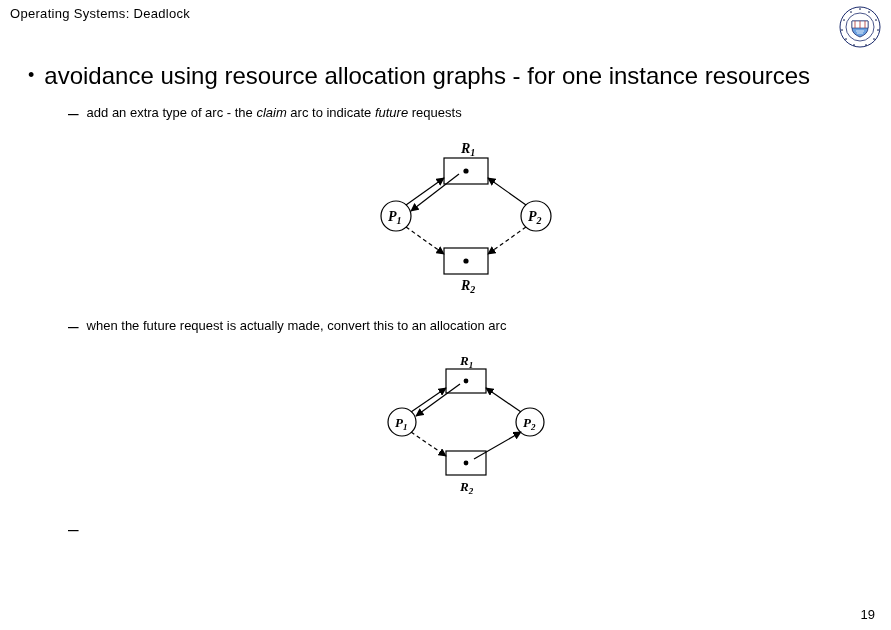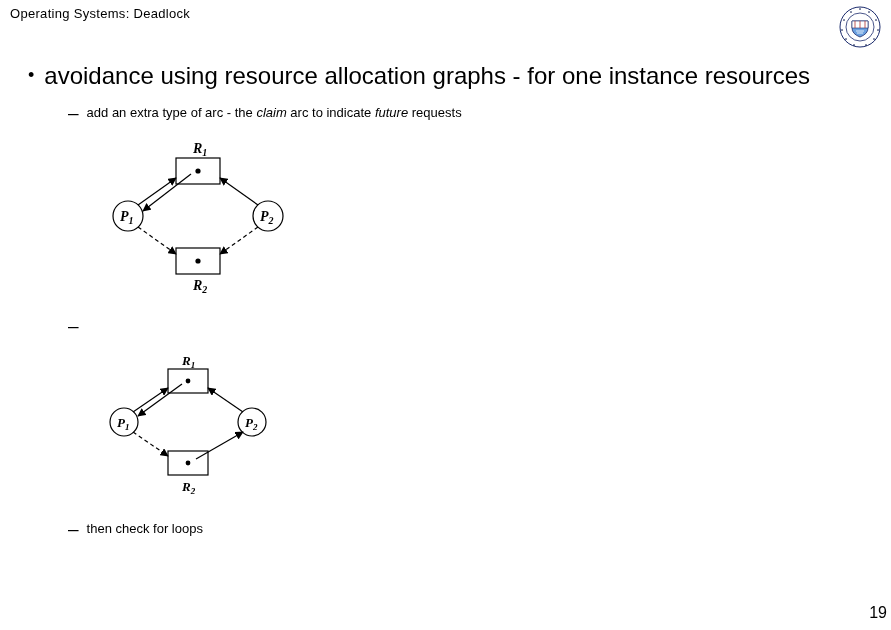--- a/index.html
+++ b/index.html
@@ -32,27 +32,27 @@
     padding: 14px 28px 0 28px;
   }
   .bullet-row { display: flex; align-items: flex-start; gap: 10px; }
   .bullet-dot { font-size: 18px; line-height: 26px; }
   .bullet-text { font-size: 24px; line-height: 28px; }
   .sub-list { margin-left: 40px; margin-top: 10px; }
   .sub-row { display: flex; align-items: flex-start; gap: 8px; margin-bottom: 4px;}
   .dash { font-size: 19px; line-height: 26px; }
   .sub-text { font-size: 13px; line-height: 26px; }
   .italic { font-style: italic; }
-  .diagram-wrap { width: 100%; display: flex; margin: 14px 0 18px 0; }
+  .diagram-wrap { width: 100%; display: flex; justify-content: center; margin: 14px 0 18px 0; }
   .diagram-wrap svg { display: block; }
   .page-num {
     position: absolute;
-    right: 4px;
+    right: 16px;
     bottom: 8px;
-    font-size: 16px;
+    font-size: 13px;
   }
 </style>
 </head>
 <body>
 
 <div class="header">
   <div class="header-title">Operating Systems: Deadlock</div>
   <div class="crest">
     <svg viewBox="0 0 42 42">
       <circle cx="21" cy="21" r="20" fill="none" stroke="#1a2a6c" stroke-width="1"></circle>
@@ -119,20 +119,21 @@
         <line x1="123" y1="34" x2="75" y2="71" stroke="#000" stroke-width="1.2" marker-end="url(#arrA)"></line>
         <line x1="190" y1="65" x2="152" y2="38" stroke="#000" stroke-width="1.2" marker-end="url(#arrA)"></line>
 
         <line x1="70" y1="87" x2="108" y2="114" stroke="#000" stroke-width="1.2" stroke-dasharray="4 3" marker-end="url(#arrA)"></line>
         <line x1="190" y1="87" x2="152" y2="114" stroke="#000" stroke-width="1.2" stroke-dasharray="4 3" marker-end="url(#arrA)"></line>
       </svg>
     </div>
 
     <div class="sub-row">
       <span class="dash">–</span>
+      <span class="sub-text">when the future request is actually made, convert this to an allocation arc</span>
     </div>
 
     <div class="diagram-wrap">
       <svg width="240" height="145" viewBox="0 0 240 145">
         <defs>
           <marker id="arrB" viewBox="0 0 10 10" refX="9" refY="5" markerWidth="7" markerHeight="7" orient="auto-start-reverse">
             <path d="M0 0 L10 5 L0 10 Z" fill="#000"></path>
           </marker>
         </defs>
         <text x="114" y="12" font-family="'Times New Roman',serif" font-weight="bold" font-style="italic" font-size="13"><tspan>R</tspan><tspan dy="3" font-size="9">1</tspan></text>
@@ -150,18 +151,17 @@
         <line x1="114" y1="31" x2="70" y2="63" stroke="#000" stroke-width="1.2" marker-end="url(#arrB)"></line>
         <line x1="175" y1="59" x2="140" y2="35" stroke="#000" stroke-width="1.2" marker-end="url(#arrB)"></line>
 
         <line x1="65" y1="79" x2="100" y2="103" stroke="#000" stroke-width="1.2" stroke-dasharray="4 3" marker-end="url(#arrB)"></line>
         <line x1="128" y1="106" x2="175" y2="79" stroke="#000" stroke-width="1.2" marker-end="url(#arrB)"></line>
       </svg>
     </div>
 
     <div class="sub-row">
       <span class="dash">–</span>
-      <span class="sub-text">then check for loops</span>
     </div>
   </div>
 </div>
 
 <div class="page-num">19</div>
 
 </body></html>

